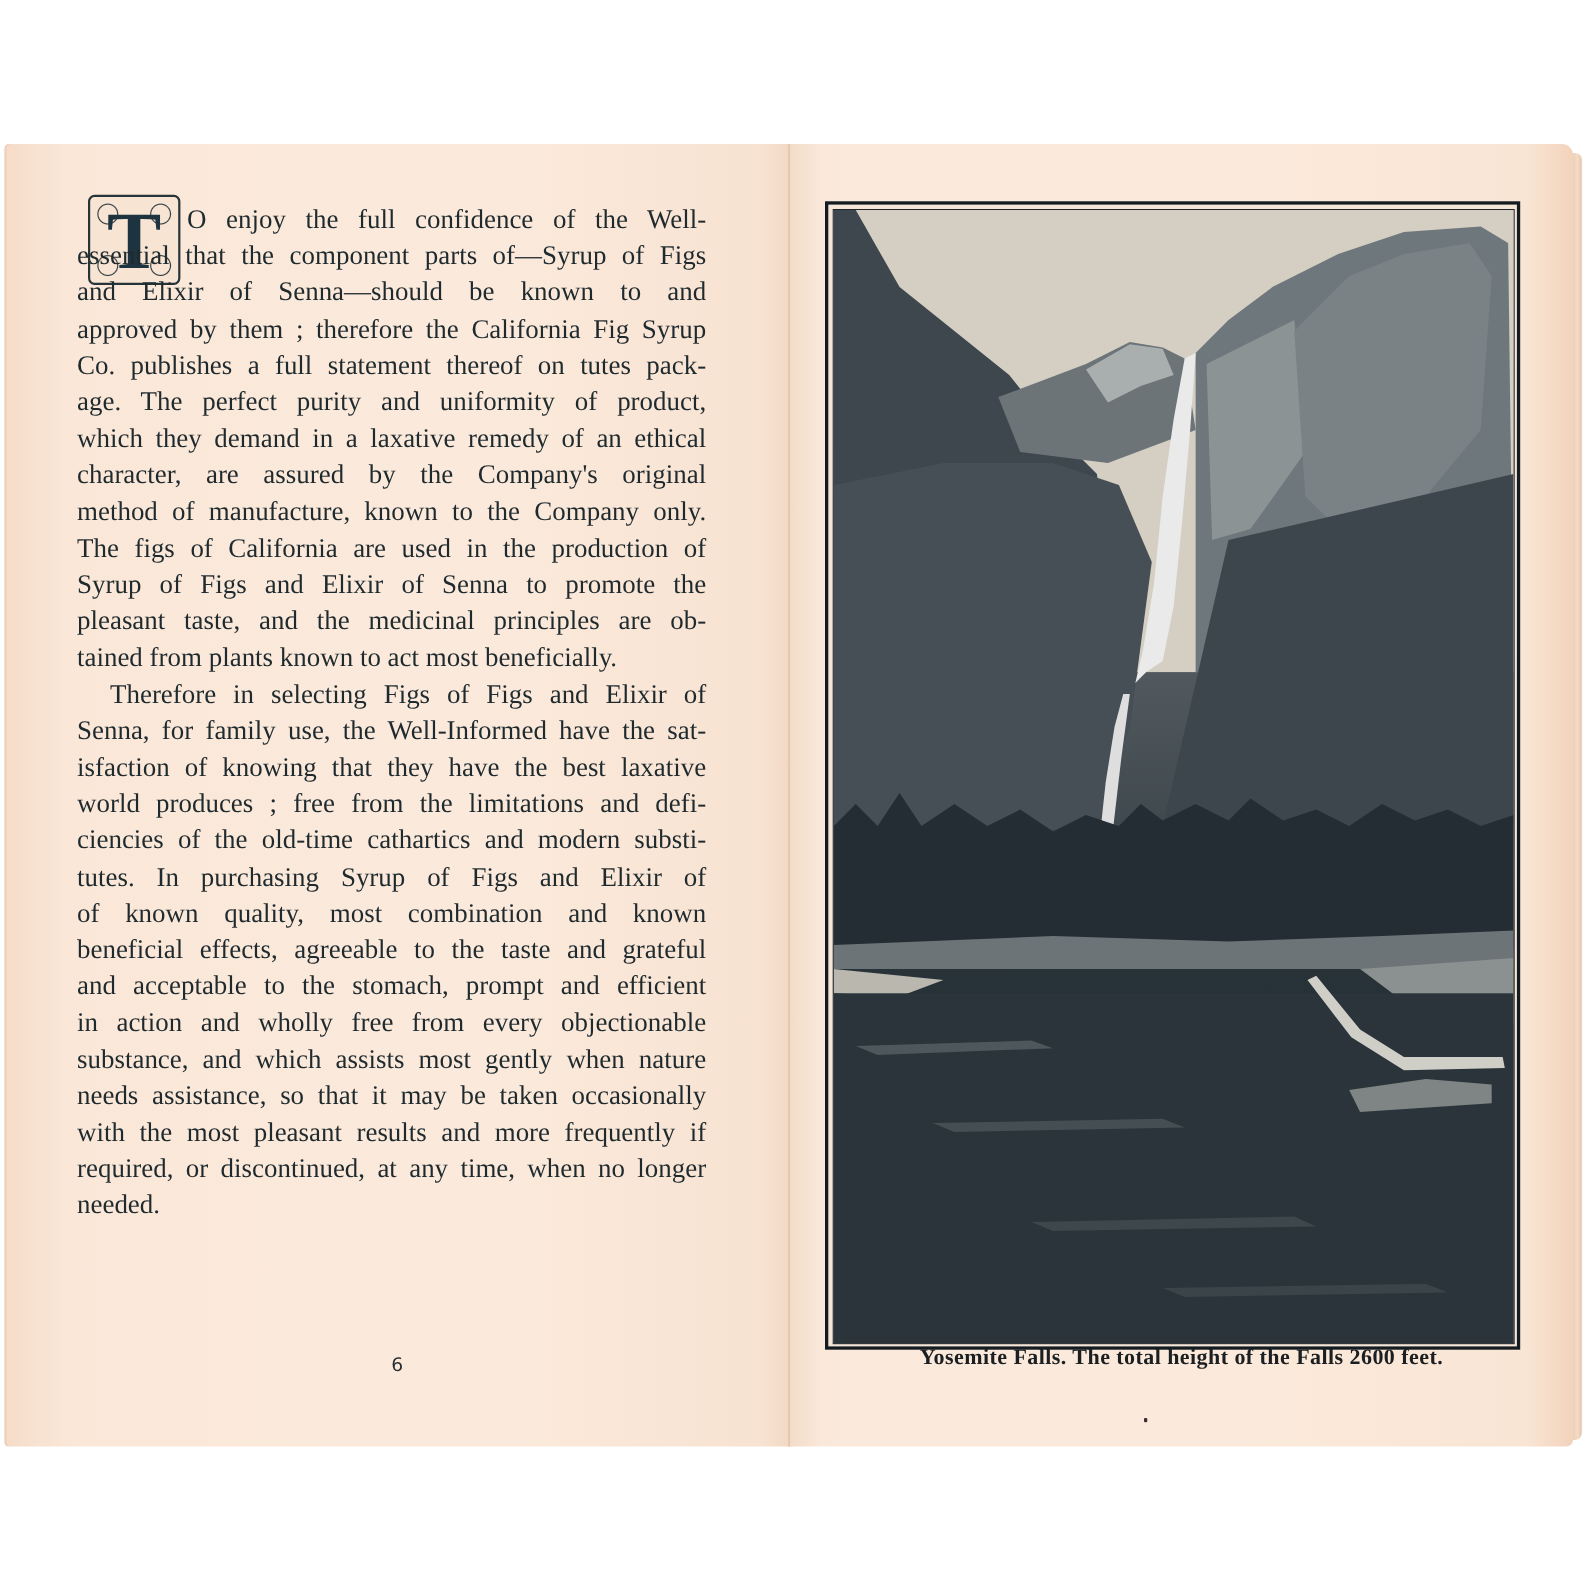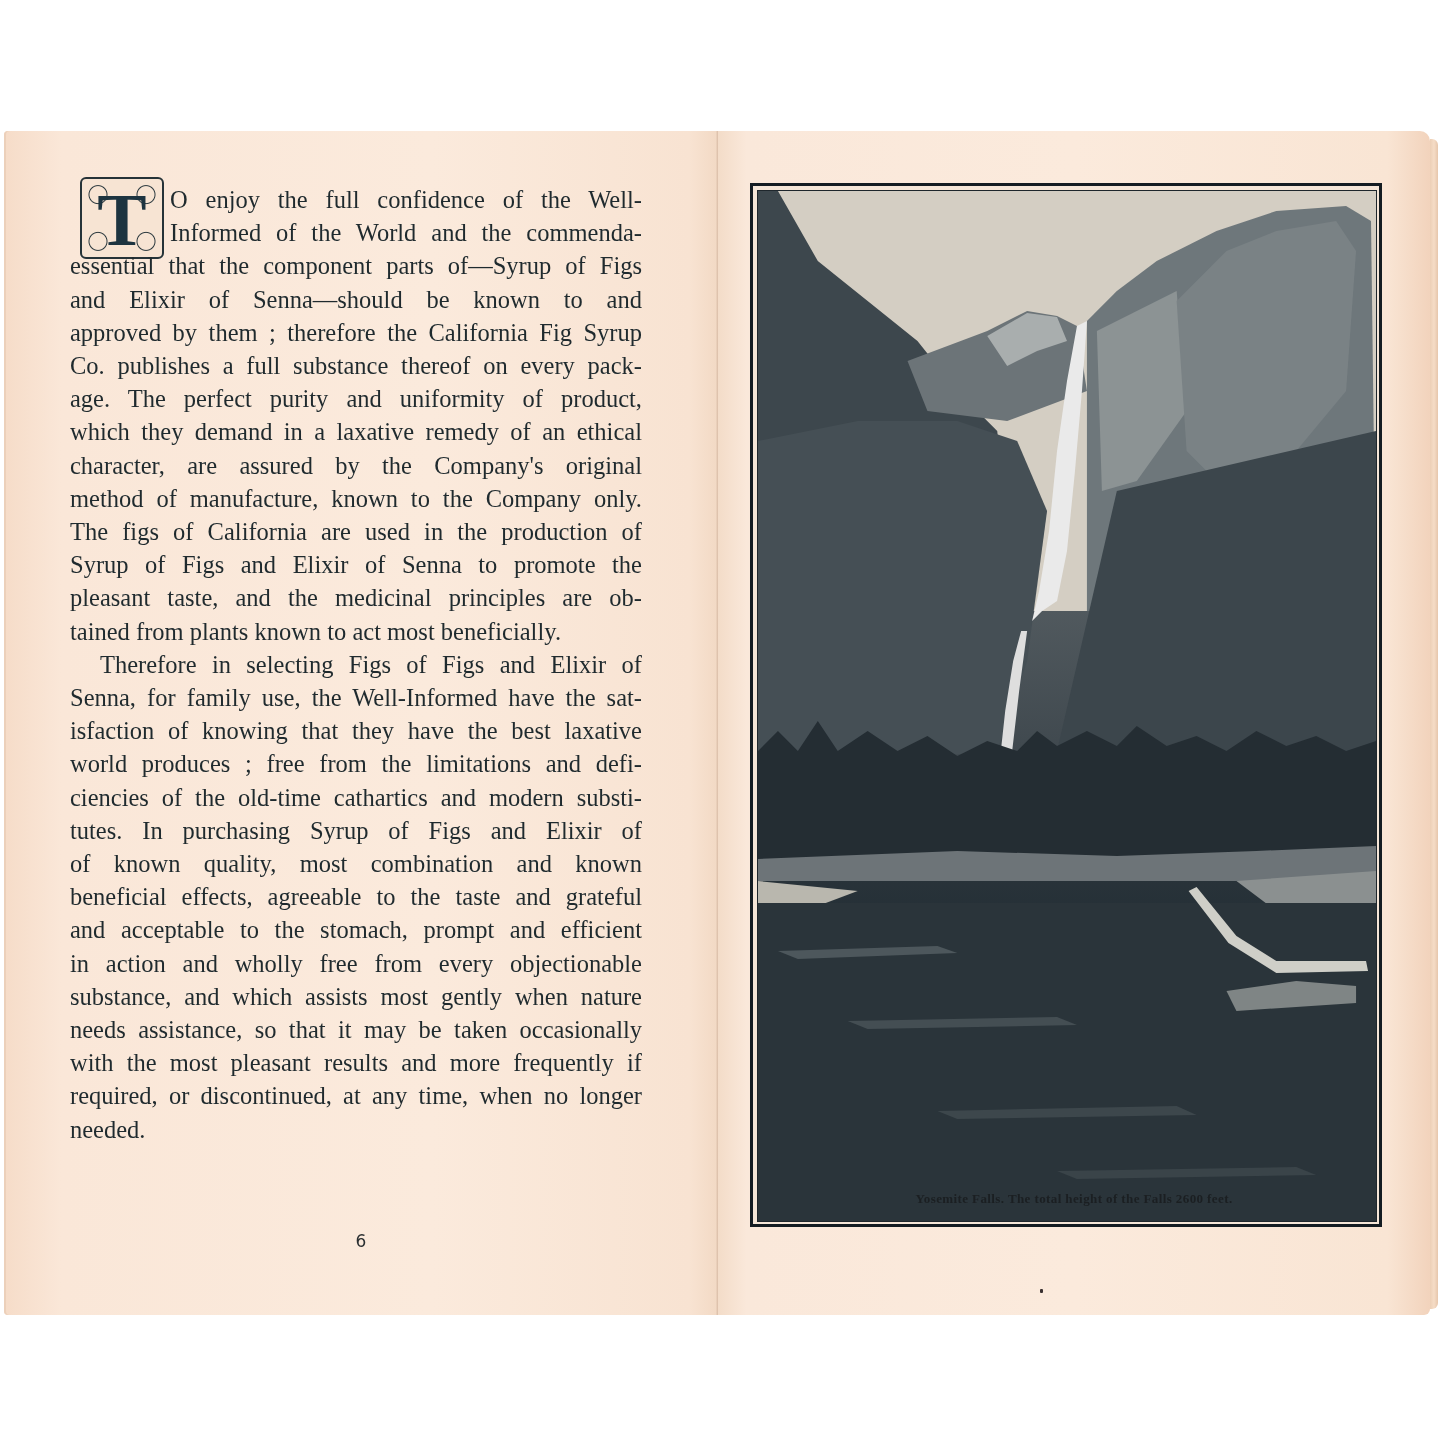--- a/index.html
+++ b/index.html
@@ -65,41 +65,40 @@
       border: 3px solid #141c22; box-sizing: border-box; background: #f5e6d8; padding: 4px;
     }
     .photo {
       position: relative; width: 100%; height: 100%; overflow: hidden;
       border: 1px solid #1e262c;
       background: linear-gradient(180deg, #d7d1c6 0%, #c9c5bc 12%, #a7aca9 20%, #5e666a 30%, #3f484e 55%, #2e373d 62%, #253037 70%, #1f2a31 100%);
     }
     .photo svg { position: absolute; left: 0; top: 0; width: 100%; height: 100%; }
 
     .caption {
-      position: absolute; left: 0; width: 712px; top: 1060px; text-align: center;
-      font-size: 13px; font-weight: bold; color: #1b1f22; letter-spacing: 0.4px;
+      position: absolute; left: 0; width: 712px; top: 1092px; text-align: center;
+      font-size: 20px; font-weight: bold; color: #1b1f22; letter-spacing: 0.4px;
       font-family: "Liberation Serif", serif;
     }
     .stray-dot { position: absolute; left: 322px; top: 1158px; width: 3px; height: 4px; background: #3a3030; border-radius: 1px; }
   </style>
 </head>
 <body>
 
 <div class="spread">
   <div class="page-left">
     <div class="drop-cap">
       <span>T</span>
     </div>
     <div class="text-col">
       <span class="line indent-first">O enjoy the full confidence of the Well-</span>
-      <span class="line indent-first">Informed of the World and the commenda-</span>
       <span class="line">essential that the component parts of—Syrup of Figs</span>
       <span class="line">and Elixir of Senna—should be known to and</span>
       <span class="line">approved by them ; therefore the California Fig Syrup</span>
-      <span class="line">Co. publishes a full substance thereof on every pack-</span>
+      <span class="line">Co. publishes a full statement thereof on tutes pack-</span>
       <span class="line">age. The perfect purity and uniformity of product,</span>
       <span class="line">which they demand in a laxative remedy of an ethical</span>
       <span class="line">character, are assured by the Company's original</span>
       <span class="line">method of manufacture, known to the Company only.</span>
       <span class="line">The figs of California are used in the production of</span>
       <span class="line">Syrup of Figs and Elixir of Senna to promote the</span>
       <span class="line">pleasant taste, and the medicinal principles are ob-</span>
       <span class="line last">tained from plants known to act most beneficially.</span>
       <span class="line para-indent">Therefore in selecting Figs of Figs and Elixir of</span>
       <span class="line">Senna, for family use, the Well-Informed have the sat-</span>

